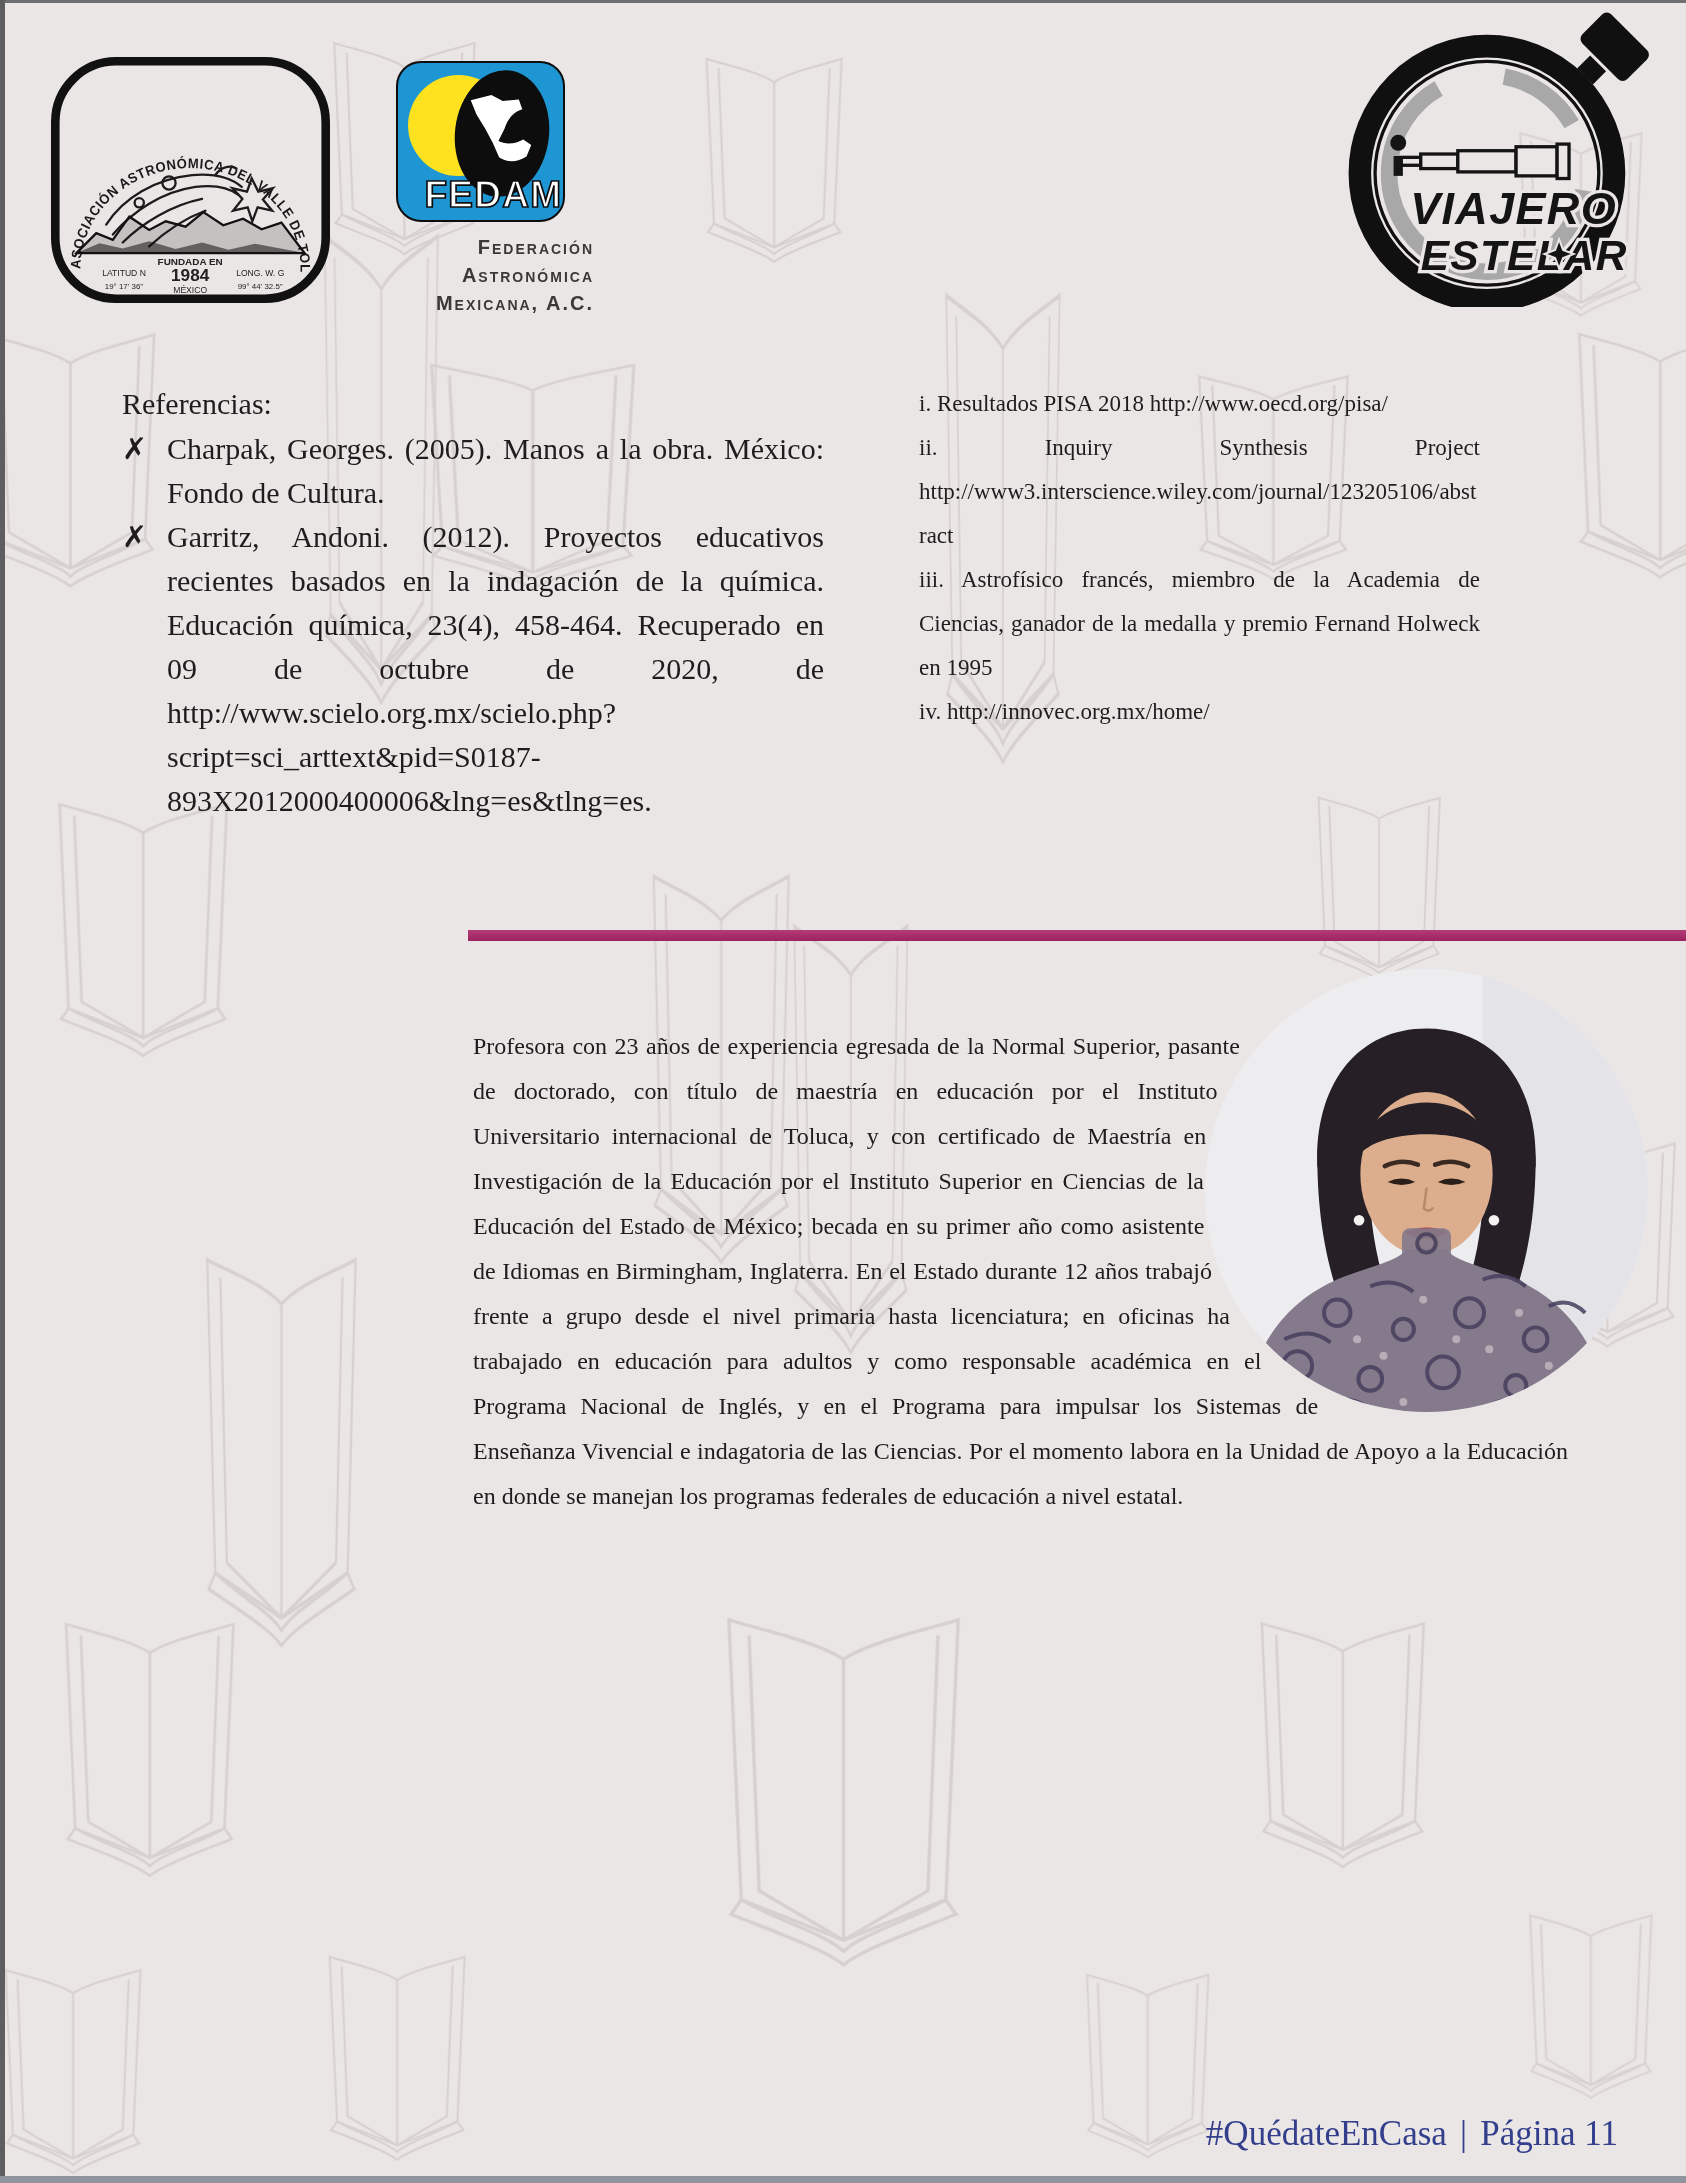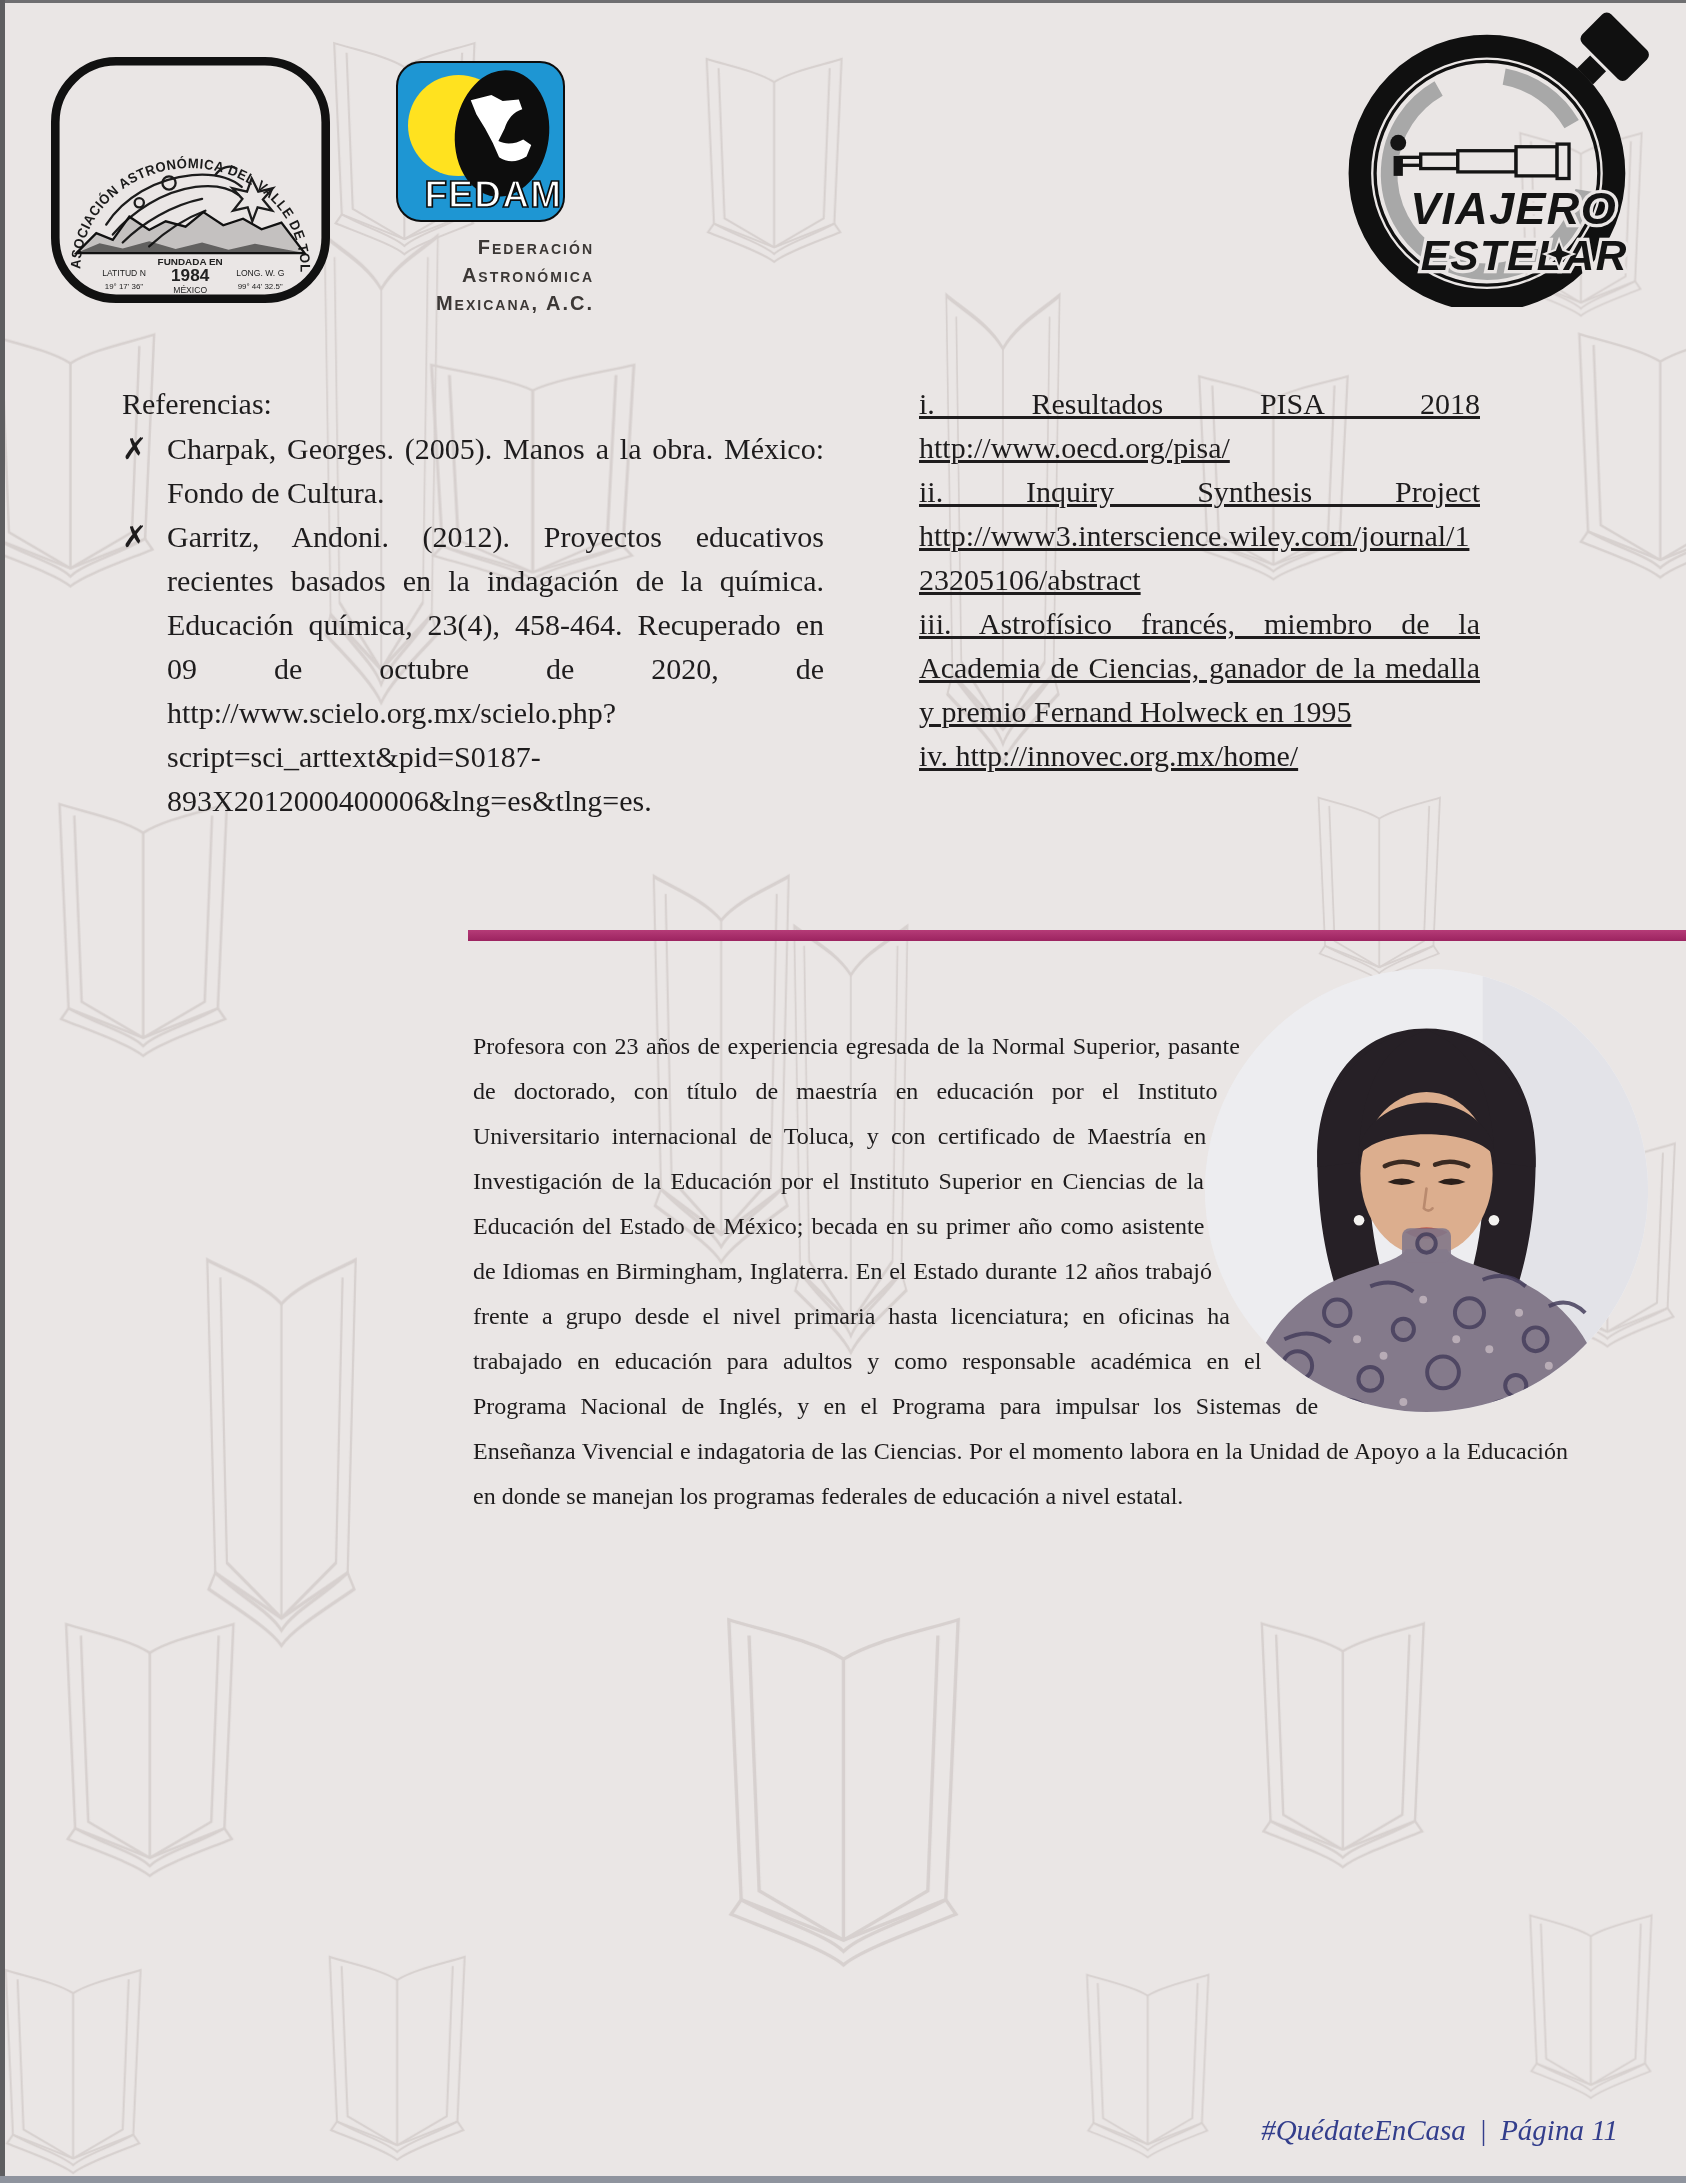--- a/index.html
+++ b/index.html
@@ -25,35 +25,35 @@
   .fedam-caption{margin-top:10.6px;text-align:right;font-family:"Liberation Sans",sans-serif;
                  font-weight:bold;font-variant:small-caps;font-size:20px;line-height:28.4px;
                  letter-spacing:2px;color:#3c3836;}
   .viajero{position:absolute;left:1336px;top:9px;width:331px;height:298px;}
   
   .refs-left{position:absolute;left:122px;top:382px;width:702px;font-size:30px;line-height:44px;}
   .refs-heading{margin:0 0 1.3px 0;}
   .ref-item{display:flex;align-items:flex-start;}
   .ref-bullet{flex:0 0 45px;font-family:"DejaVu Sans",sans-serif;font-size:30px;line-height:44px;}
   .ref-text{flex:1;text-align:justify;overflow-wrap:anywhere;}
-  .refs-right{position:absolute;left:919px;top:382px;width:561px;font-size:30px;line-height:44px;text-decoration:underline;}
+  .refs-right{position:absolute;left:919px;top:382px;width:561px;font-size:23px;line-height:44px;}
   .refs-right p{margin:0;text-align:justify;overflow-wrap:anywhere;}
   
   .divider{position:absolute;left:468px;top:930px;width:1219px;height:10.6px;
            background:linear-gradient(#b53b77,#9c2360);}
   .bio{position:absolute;left:473px;top:947px;width:1095px;}
   .bio-title{position:absolute;left:0;top:5.3px;width:100%;margin:0;text-align:center;
              transform:translateX(46px);font-size:32px;font-weight:bold;}
   .photo-float{float:right;width:423px;height:466px;
                shape-outside:circle(222px at 281px 243px);position:relative;}
   .photo{position:absolute;left:60px;top:22px;width:443px;height:443px;border-radius:50%;
          overflow:hidden;background:#ebebee;}
   .bio-text{margin:0;padding-top:77px;text-align:justify;font-size:24px;line-height:45px;}
   
-  .footer{position:absolute;right:69px;top:2114px;font-size:29px;color:#333e8c;white-space:nowrap;font-style:italic;}
+  .footer{position:absolute;right:69px;top:2114px;font-size:35px;color:#333e8c;white-space:nowrap;}
   .footer .sep{padding:0 13.2px;}
   svg text{font-family:"Liberation Sans",sans-serif;}
 </style>
 </head>
 <body>
 
 <div class="page">
 
   <svg class="wm" viewBox="0 0 2550 3301" aria-hidden="true">
     <defs>

